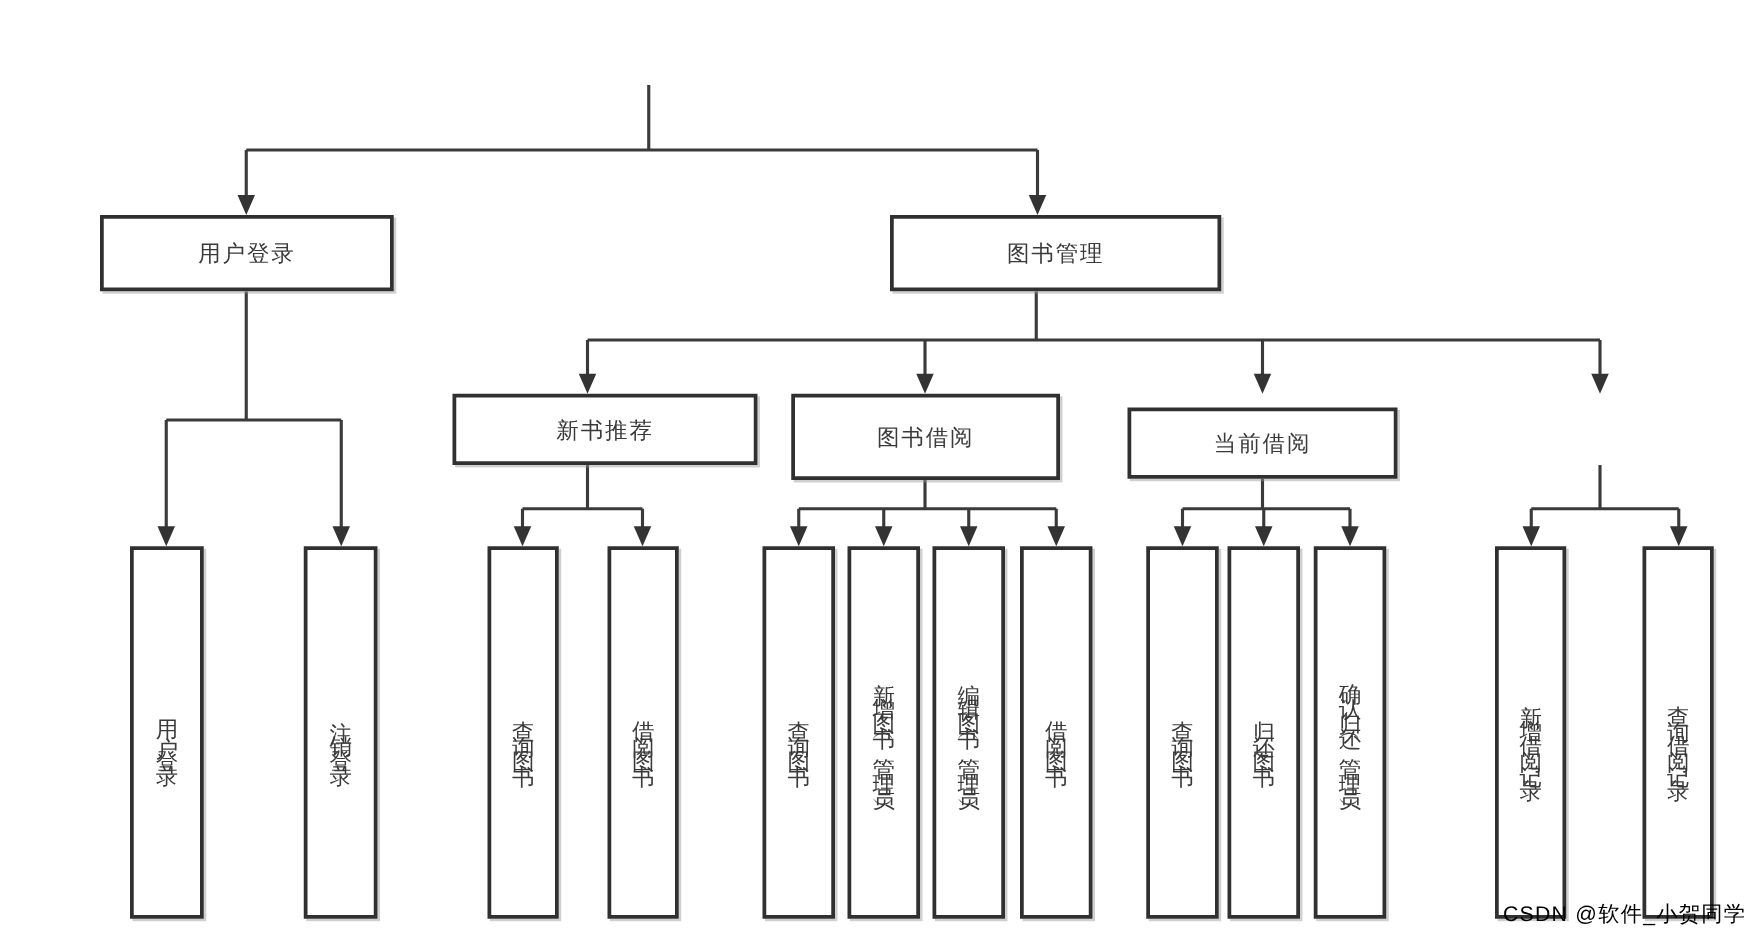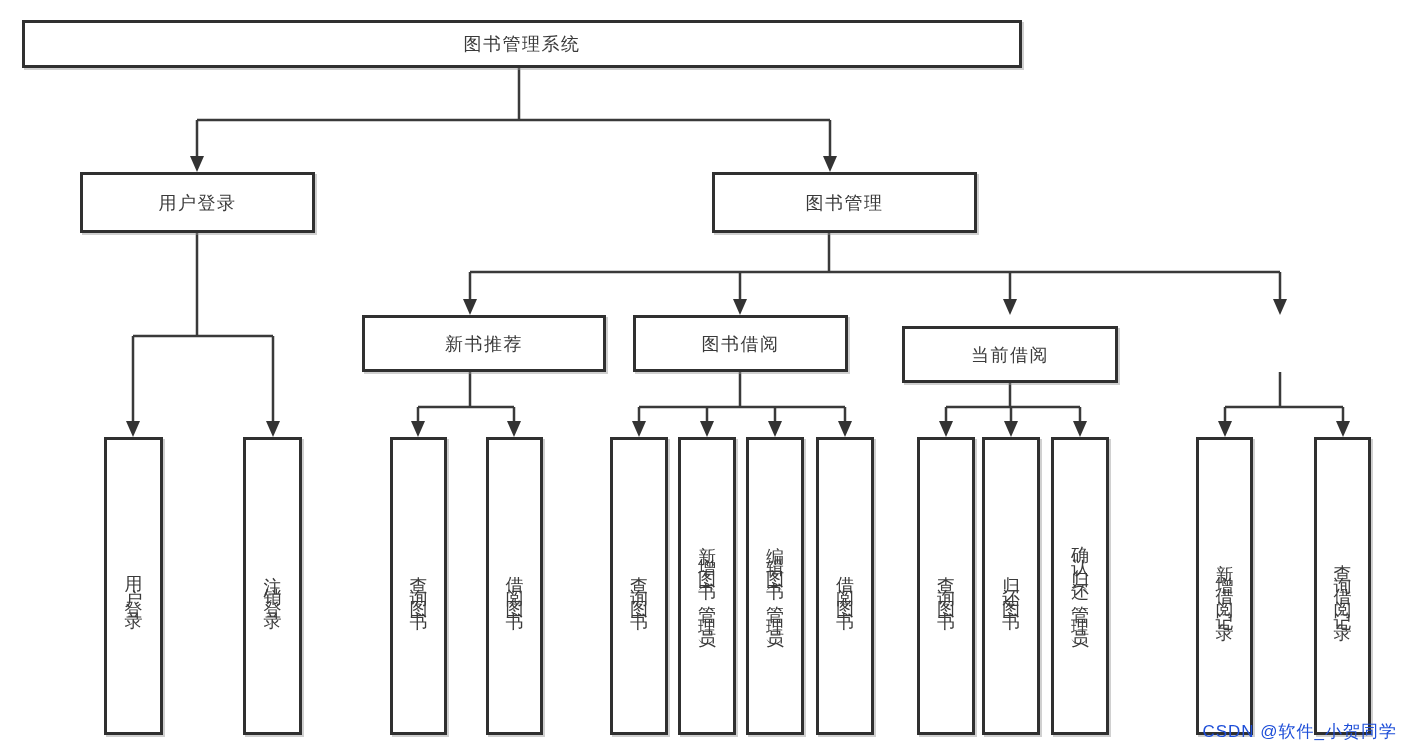--- a/index.html
+++ b/index.html
@@ -14,21 +14,21 @@
     display:flex; align-items:center; justify-content:center;
     color:#3a3a3a; box-shadow:2px 2px 0 rgba(150,150,150,0.45);
   }
   .box.h span { font-size:18px; letter-spacing:1.5px; white-space:nowrap; }
   .box.v span {
     writing-mode:vertical-rl; text-orientation:mixed;
     font-size:18px; line-height:1; letter-spacing:12px; white-space:nowrap;
   }
   .watermark {
     position:absolute; right:8px; bottom:4px;
-    font-size:17px; color:#1d4ed8; letter-spacing:1px; z-index:5;
+    font-size:17px; color:#000000; letter-spacing:1px; z-index:5;
   }
 </style>
 </head>
 <body>
 
 <div class="canvas">
 
   <svg class="connectors" viewBox="0 0 1405 747" xmlns="http://www.w3.org/2000/svg">
     <g stroke="#3a3a3a" stroke-width="2.5" fill="none">
 
@@ -62,35 +62,32 @@
       <polygon points="768,421 782,421 775,437"></polygon>
       <polygon points="838,421 852,421 845,437"></polygon>
       <polygon points="939,421 953,421 946,437"></polygon>
       <polygon points="1004,421 1018,421 1011,437"></polygon>
       <polygon points="1073,421 1087,421 1080,437"></polygon>
       <polygon points="1218,421 1232,421 1225,437"></polygon>
       <polygon points="1336,421 1350,421 1343,437"></polygon>
     </g>
   </svg>
 
-  <div class="box h" style="left:22px;top:20px;width:1000px;height:48px">
-    <span>图书管理系统</span>
-  </div>
 
   <div class="box h" style="left:80px;top:172px;width:235px;height:61px">
     <span>用户登录</span>
   </div>
   <div class="box h" style="left:712px;top:172px;width:265px;height:61px">
     <span>图书管理</span>
   </div>
 
   <div class="box h" style="left:362px;top:315px;width:244px;height:57px">
     <span>新书推荐</span>
   </div>
-  <div class="box h" style="left:633px;top:315px;width:215px;height:57px">
+  <div class="box h" style="left:633px;top:315px;width:215px;height:69px">
     <span>图书借阅</span>
   </div>
   <div class="box h" style="left:902px;top:326px;width:216px;height:57px">
     <span>当前借阅</span>
   </div>
 
   <div class="box v" style="left:104px;top:437px;width:59px;height:298px">
     <span>用户登录</span>
   </div>
   <div class="box v" style="left:243px;top:437px;width:59px;height:298px">

